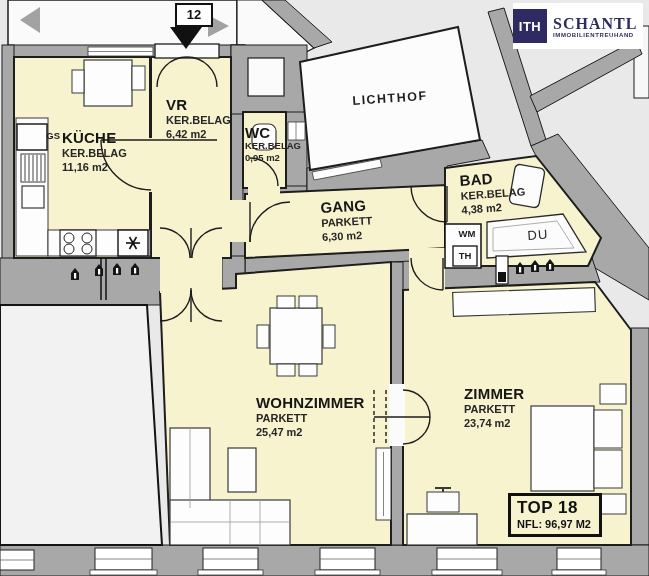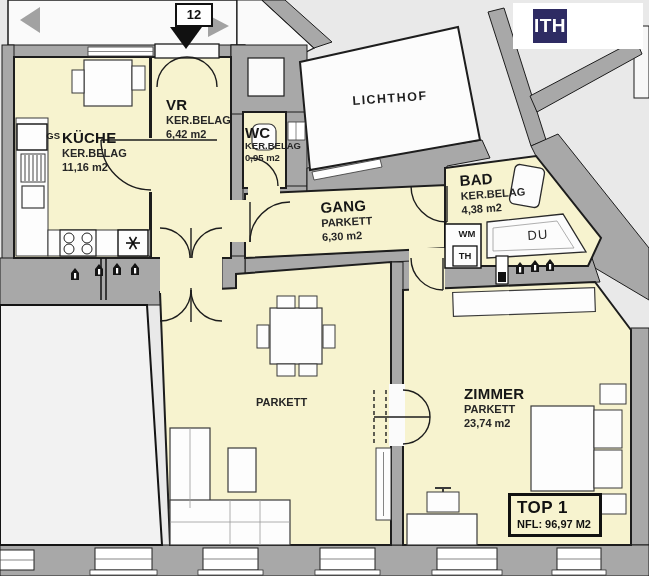--- a/index.html
+++ b/index.html
@@ -17,22 +17,22 @@
   .lichthof{font-weight:700;font-size:12.5px;letter-spacing:1.5px;color:#1f1f1f;}
   .unitbox{position:absolute;left:175px;top:3px;width:38px;height:24px;
            background:#fff;border:2px solid #111;box-sizing:border-box;
            font-weight:700;font-size:13px;text-align:center;line-height:20px;color:#111;}
   .topbox{position:absolute;left:508px;top:493px;background:var(--c-room,#f7f3cf);
           border:3px solid #111;padding:2px 8px 3px 6px;}
   .topbox .t1{font-weight:700;font-size:17px;line-height:20px;color:#111;letter-spacing:.5px;}
   .topbox .t2{font-weight:700;font-size:11px;line-height:13px;color:#111;}
   .logo{position:absolute;left:513px;top:3px;width:130px;height:46px;background:#fff;
         display:flex;align-items:center;}
-  .logo .sq{width:34px;height:34px;margin-left:20px;background:var(--c-logo_navy,#2e2b63);
-            color:#fff;font-weight:700;font-size:19px;letter-spacing:.5px;
+  .logo .sq{width:34px;height:34px;margin-left:0;background:var(--c-logo_navy,#2e2b63);
+            color:#fff;font-weight:700;font-size:13px;letter-spacing:.5px;
             display:flex;align-items:center;justify-content:center;}
   .logo .txt{margin-left:6px;}
   .logo .nm{font-family:"Liberation Serif",serif;font-weight:700;font-size:16px;
             line-height:17px;color:var(--c-logo_navy,#2e2b63);letter-spacing:1px;}
   .logo .tg{font-size:6px;font-weight:700;letter-spacing:.62px;
             color:var(--c-logo_navy,#2e2b63);}
   .rot-l{transform:rotate(-4deg);transform-origin:left top;}
   .rot-g{transform:rotate(-3deg);transform-origin:left top;}
 </style>
 </head>
@@ -279,36 +279,42 @@
   <div class="rs">6,30 m2</div>
 </div>
 
 <div class="lbl rot-l" style="left:459px;top:173px">
   <div class="rn">BAD</div>
   <div class="rs">KER.BELAG</div>
   <div class="rs">4,38 m2</div>
 </div>
 
 <div class="lbl" style="left:256px;top:395px">
+  <div class="rn">WOHNZIMMER</div>
   <div class="rs">PARKETT</div>
+  <div class="rs">25,47 m2</div>
 </div>
 
 <div class="lbl" style="left:464px;top:386px">
   <div class="rn">ZIMMER</div>
   <div class="rs">PARKETT</div>
   <div class="rs">23,74 m2</div>
 </div>
 
 <div class="lbl tiny" style="left:36px;top:130px;width:24px;text-align:right">GS</div>
 <div class="lbl du rot-l" style="left:527px;top:228px">DU</div>
 <div class="lbl tiny" style="left:445px;top:228px;width:44px;text-align:center">WM</div>
 <div class="lbl tiny" style="left:447px;top:250px;width:36px;text-align:center">TH</div>
 
 <div class="topbox">
-  <div class="t1">TOP 1</div>
+  <div class="t1">TOP 18</div>
   <div class="t2">NFL: 96,97 M2</div>
 </div>
 
 <div class="logo">
   <div class="sq">ITH</div>
+  <div class="txt">
+    <div class="nm">SCHANTL</div>
+    <div class="tg">IMMOBILIENTREUHAND</div>
+  </div>
 </div>
 
 </div>
 
 </body></html>

